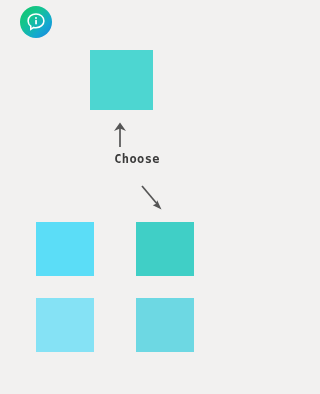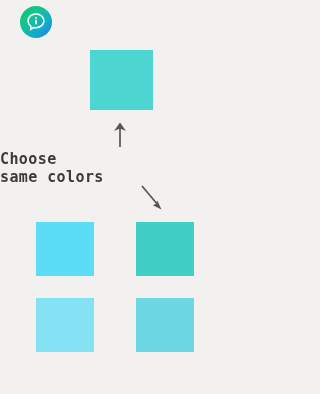--- a/index.html
+++ b/index.html
@@ -57,23 +57,23 @@
     width: 24px;
     height: 26px;
   }
 
   
   .instruction {
     position: absolute;
     left: 0;
     top: 150px;
     width: 160px;
-    text-align: left;
+    text-align: right;
     color: #3b3b3b;
-    font-size: 15px;
+    font-size: 12px;
     line-height: 18px;
     letter-spacing: 0.4px;
     font-weight: 600;
   }
   .instruction .line {
     display: block;
     white-space: pre;
   }
 
   
@@ -111,21 +111,20 @@
 
 <span class="arrow-up">
   <svg width="24" height="28" viewBox="0 0 24 28" aria-hidden="true">
     <line x1="12" y1="27" x2="12" y2="7" stroke="#555555" stroke-width="1.7"></line>
     <path d="M12 2.5 L18 11 L12 8.4 L6 11 Z" fill="#555555"></path>
   </svg>
 </span>
 
 <div class="instruction" style="color: rgb(59, 59, 59);">
   <span class="line">Choose</span>
-  <span class="line">same colors</span>
 </div>
 
 <span class="arrow-diag">
   <svg width="24" height="26" viewBox="0 0 24 26" aria-hidden="true">
     <line x1="2" y1="2" x2="18" y2="21" stroke="#555555" stroke-width="1.7"></line>
     <path d="M21.5 25.5 L12.8 21.2 L16.2 19.8 L17.2 16.2 Z" fill="#555555"></path>
   </svg>
 </span>
 
 <div class="option-grid">

